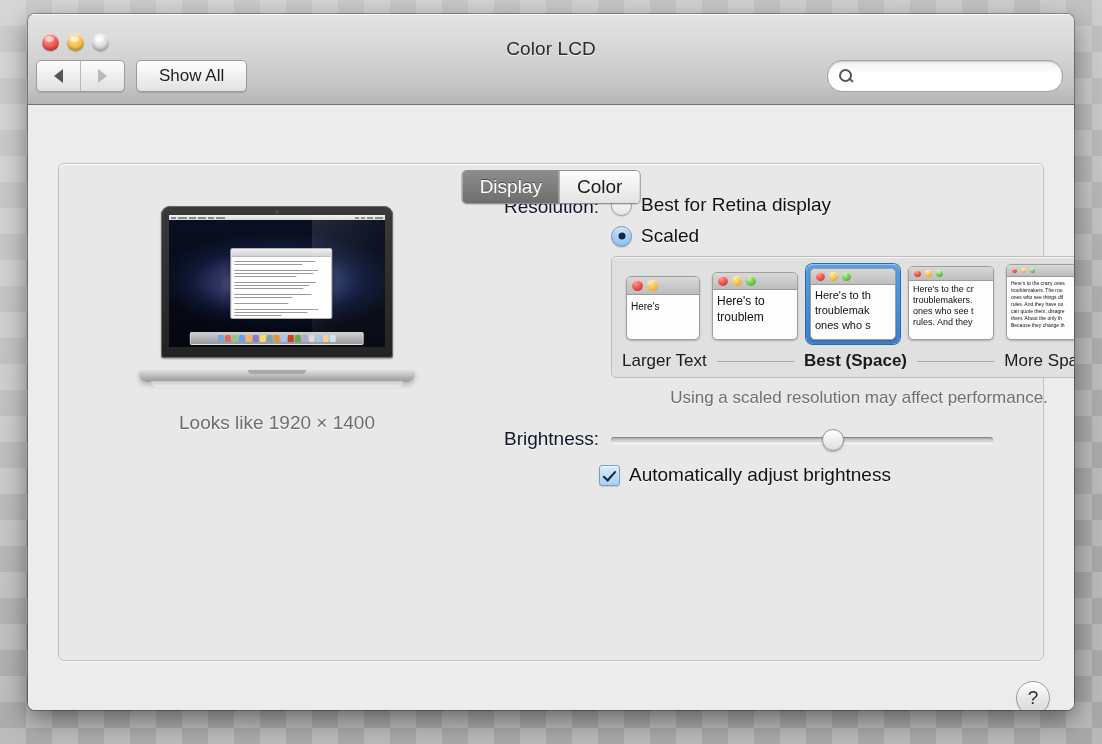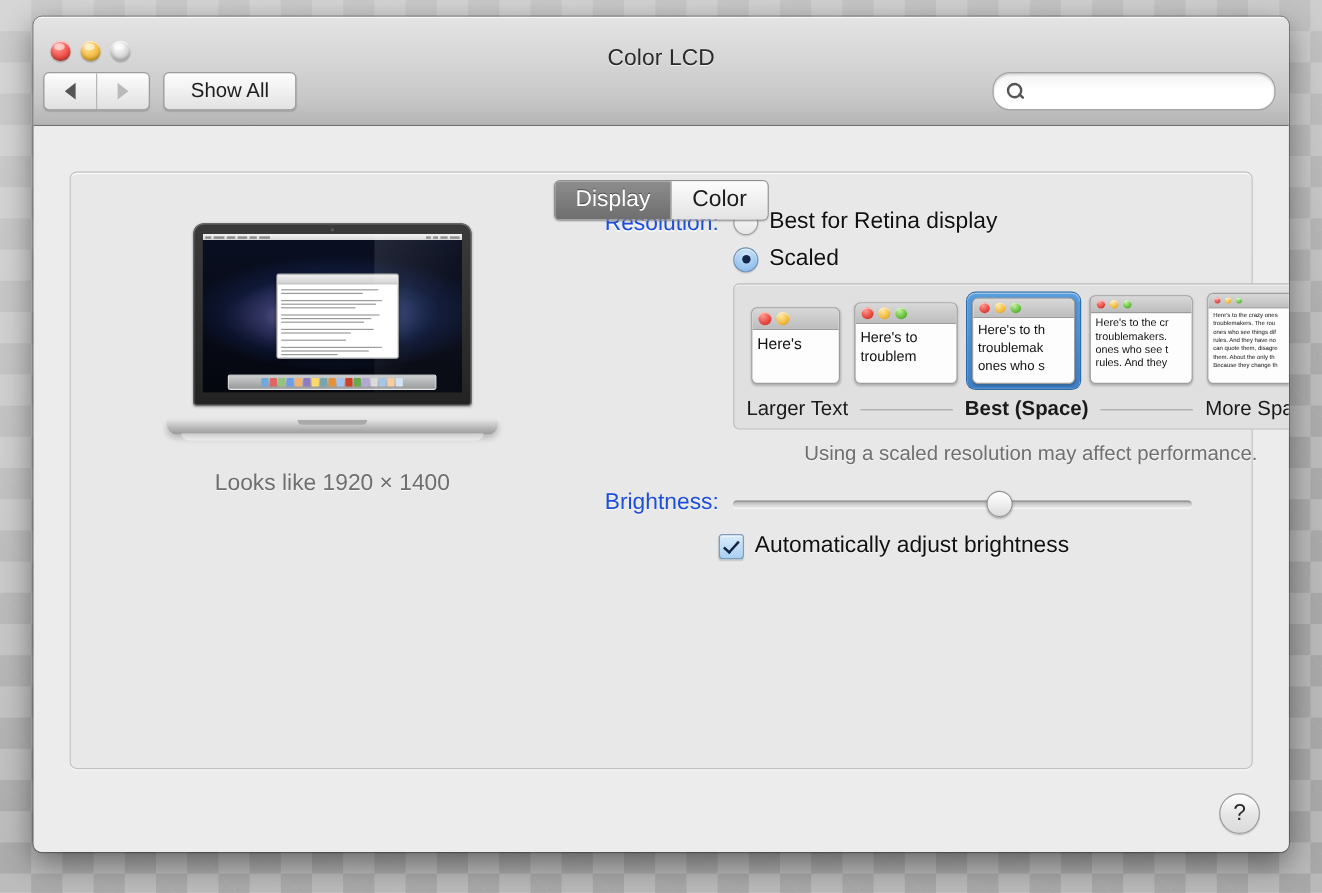--- a/index.html
+++ b/index.html
@@ -117,21 +117,21 @@
     content:""; position:absolute; left:9px; top:10px; width:6px; height:2px;
     background:#555; transform: rotate(45deg); border-radius:1px;
   }
   .search input {
     border: 0; outline: 0; background: transparent;
     font-family: inherit; font-size: 14px; color: #222;
     flex: 1; margin-left: 6px; margin-right: 10px; min-width: 0;
   }
 
   
-  .winbody { position: relative; height: 606px; background: #ececec; }
+  .winbody { position: relative; height: 606px; background: #ececec; margin-top: 20px; }
 
   
   .tabs {
     position: absolute; left: 50%; transform: translateX(-50%);
     top: 45px;
     display: flex;
     height: 32px;
     border-radius: 5px;
     border: 1px solid #8f8f8f;
     overflow: hidden;
@@ -225,21 +225,21 @@
   }
   .looks-like {
     margin-top: 16px; font-size: 19px; color: #6e6e6e;
     text-shadow: 0 1px 0 rgba(255,255,255,0.8);
   }
 
   
   .right { position: absolute; left: 400px; top: 30px; right: 20px; }
   .row { display: flex; align-items: flex-start; }
   .row-label {
-    width: 140px; text-align: right; font-size: 19px; color: #1d4ed8;
+    width: 140px; text-align: right; font-size: 19px; color: #0f172a;
     padding-right: 12px; padding-top: 2px; flex: none;
     text-shadow: 0 1px 0 rgba(255,255,255,0.7);
   }
   .radio-line { display:flex; align-items:center; gap: 9px; margin-bottom: 9px; }
   .radio {
     width: 19px; height: 19px; border-radius: 50%;
     background: linear-gradient(to bottom, #fcfcfc, #e6e6e6);
     border: 1px solid #9c9c9c;
     box-shadow: inset 0 1px 1px rgba(255,255,255,0.9), 0 1px 1px rgba(0,0,0,0.12);
     flex: none; position: relative;
@@ -487,21 +487,21 @@
             </div>
 
             <div class="scalebox">
               <div class="thumbs" id="thumbs">
                   <div class="thumb-wrap">
                     <div class="thumb" style="width: 72px; height: 62px;">
                       <div class="tb" style="height: 17px;">
                         <span class="dot r" style="width: 11px; height: 11px;"></span>
                         <span class="dot y" style="width: 11px; height: 11px;"></span>
                       </div>
-                      <div class="txt" style="font-size: 13px; line-height: 17px; padding: 3px 0px 0px 4px;">
+                      <div class="txt" style="font-size: 10px; line-height: 17px; padding: 3px 0px 0px 4px;">
                         <div>Here's</div>
                       </div>
                     </div>
                   </div>
                   <div class="thumb-wrap">
                     <div class="thumb" style="width: 84px; height: 66px;">
                       <div class="tb" style="height: 16px;">
                         <span class="dot r" style="width: 10px; height: 10px;"></span>
                         <span class="dot y" style="width: 10px; height: 10px;"></span>
                         <span class="dot g" style="width: 10px; height: 10px;"></span>

